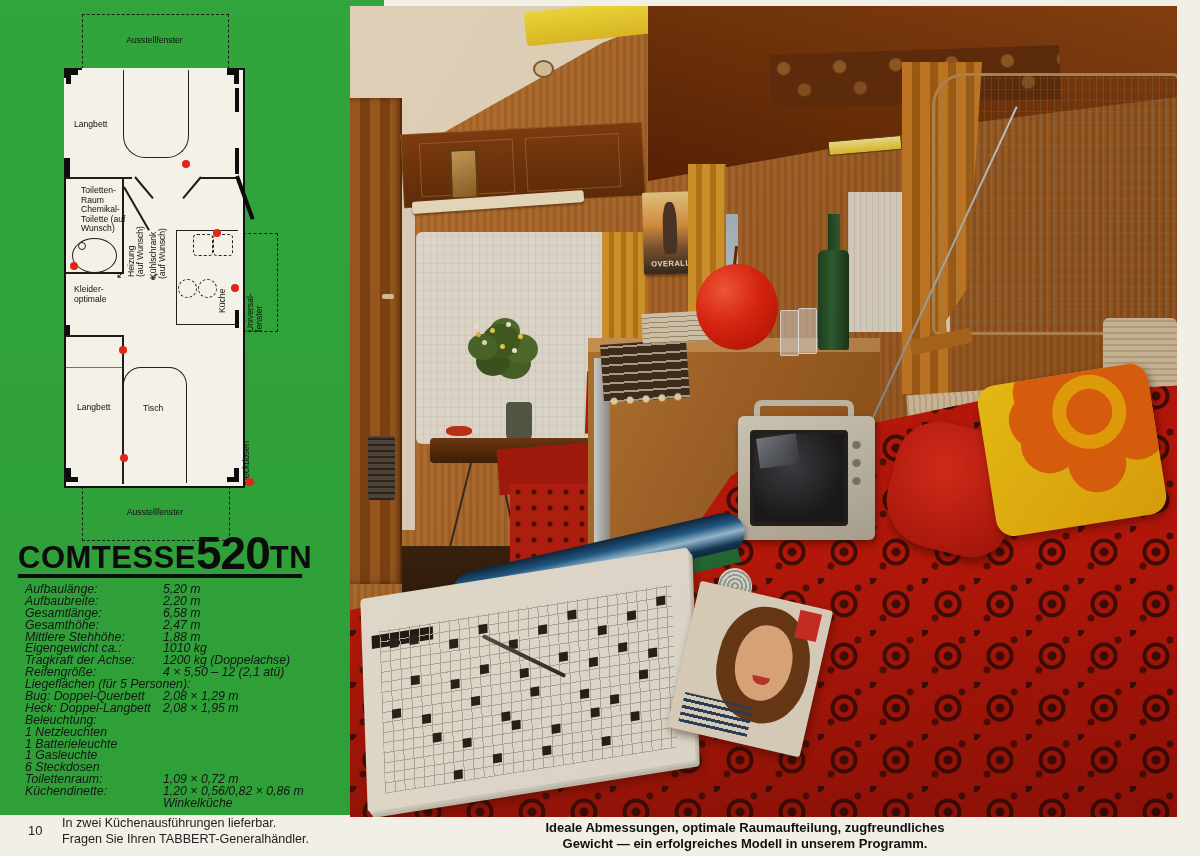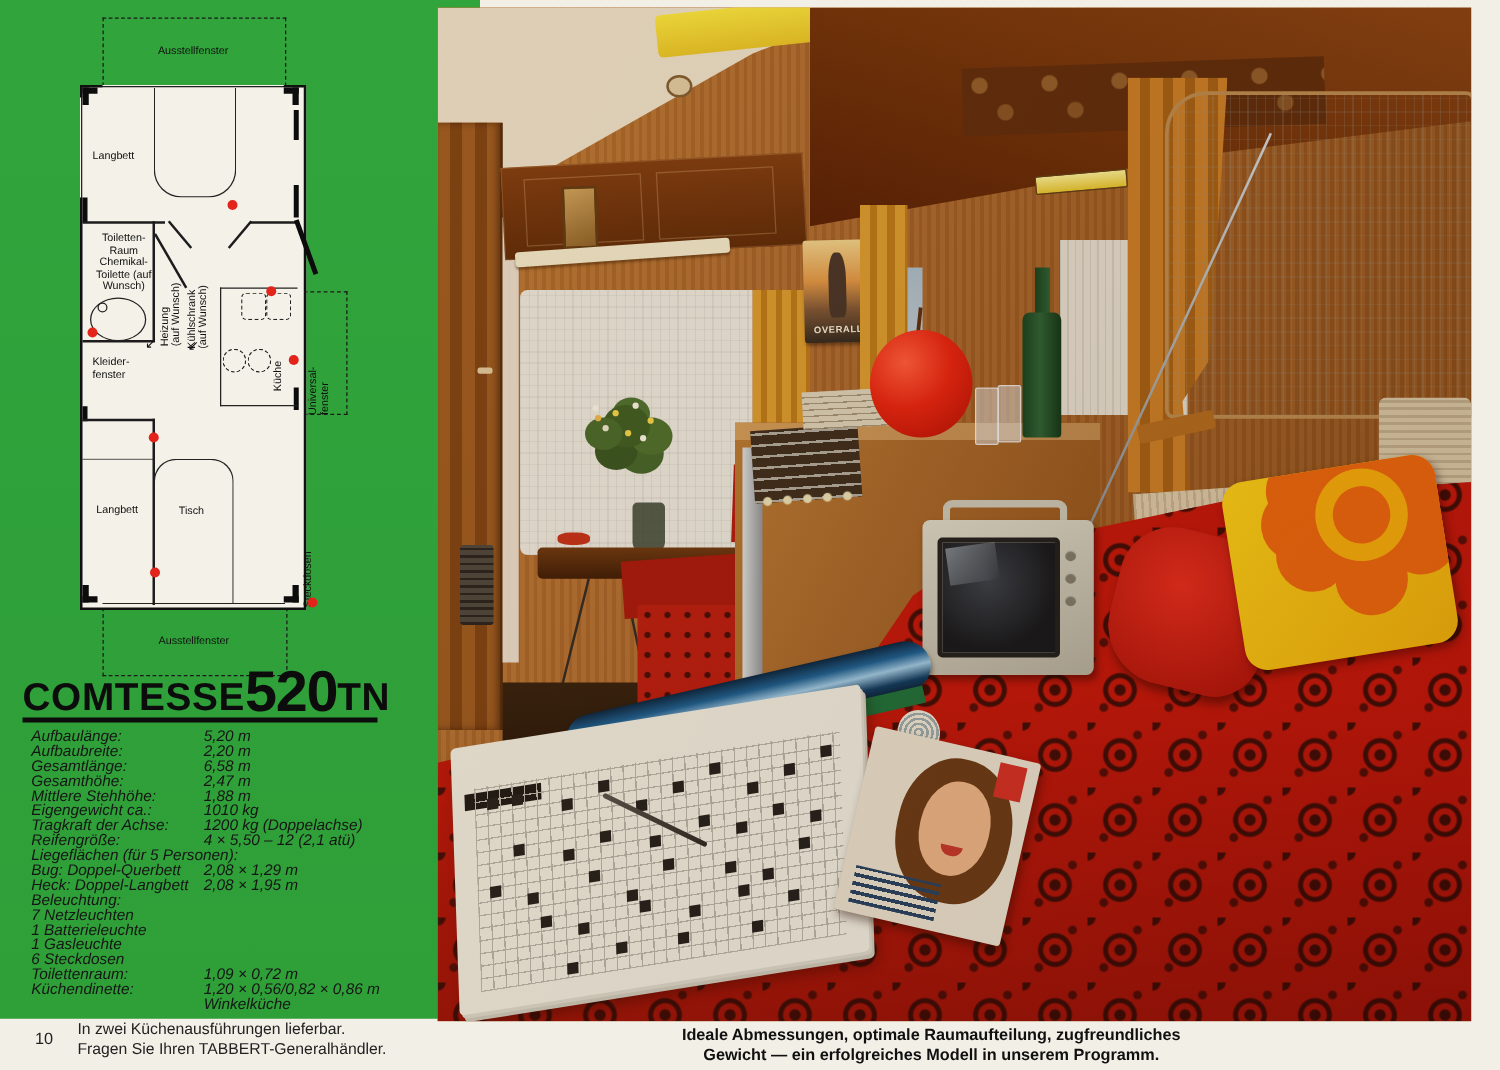--- a/index.html
+++ b/index.html
@@ -228,27 +228,27 @@
       <div class="shape" style="left:110px;top:160px;width:61px;height:93px;border-right:none;"></div>
       <div class="shape dash" style="left:127px;top:164px;width:18px;height:20px;border-radius:4px;"></div>
       <div class="shape dash" style="left:147px;top:164px;width:18px;height:20px;border-radius:4px;"></div>
       <div class="shape dash" style="left:112px;top:209px;width:17px;height:17px;border-radius:50%;"></div>
       <div class="shape dash" style="left:132px;top:209px;width:17px;height:17px;border-radius:50%;"></div>
       <div class="shape" style="left:6px;top:168px;width:43px;height:33px;border-radius:50%;"></div>
       <div class="shape" style="left:12px;top:172px;width:6px;height:6px;border-radius:50%;"></div>
     </div>
 
     <div class="plan-label" style="left:74px;top:120px;">Langbett</div>
-    <div class="plan-label" style="left:70px;top:186px;width:58px;text-align:center;">Toiletten-
+    <div class="plan-label" style="left:81px;top:186px;width:58px;">Toiletten-
 Raum
 Chemikal-
 Toilette (auf
 Wunsch)</div>
     <div class="plan-label" style="left:74px;top:285px;">Kleider-
-fenster</div>
+optimale</div>
     <div class="plan-label" style="left:77px;top:403px;">Langbett</div>
     <div class="plan-label" style="left:143px;top:404px;">Tisch</div>
     <div class="vlab" style="left:127px;top:277px;">Heizung
 (auf Wunsch)</div>
     <div class="vlab" style="left:149px;top:279px;">Kühlschrank
 (auf Wunsch)</div>
     <div class="vlab" style="left:218px;top:313px;">Küche</div>
     <div class="vlab" style="left:246px;top:332px;">Universal-
 fenster</div>
     <div class="vlab" style="left:242px;top:486px;">Steckdosen</div>
@@ -315,21 +315,21 @@
         </div>
         <div class="spec-row">
           <span class="spec-label">Heck: Doppel-Langbett</span>
           <span class="spec-value">2,08 × 1,95 m</span>
         </div>
         <div class="spec-row">
           <span class="spec-label">Beleuchtung:</span>
           <span class="spec-value"></span>
         </div>
         <div class="spec-row">
-          <span class="spec-label">7 Netzleuchten</span>
+          <span class="spec-label">1 Netzleuchten</span>
           <span class="spec-value"></span>
         </div>
         <div class="spec-row">
           <span class="spec-label">1 Batterieleuchte</span>
           <span class="spec-value"></span>
         </div>
         <div class="spec-row">
           <span class="spec-label">1 Gasleuchte</span>
           <span class="spec-value"></span>
         </div>

